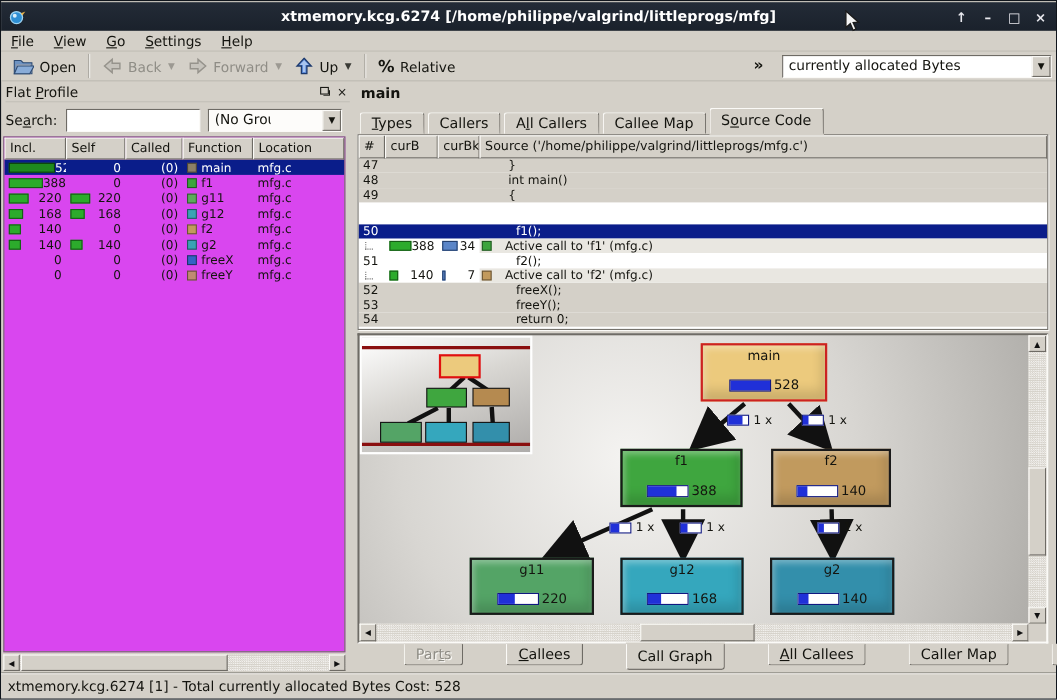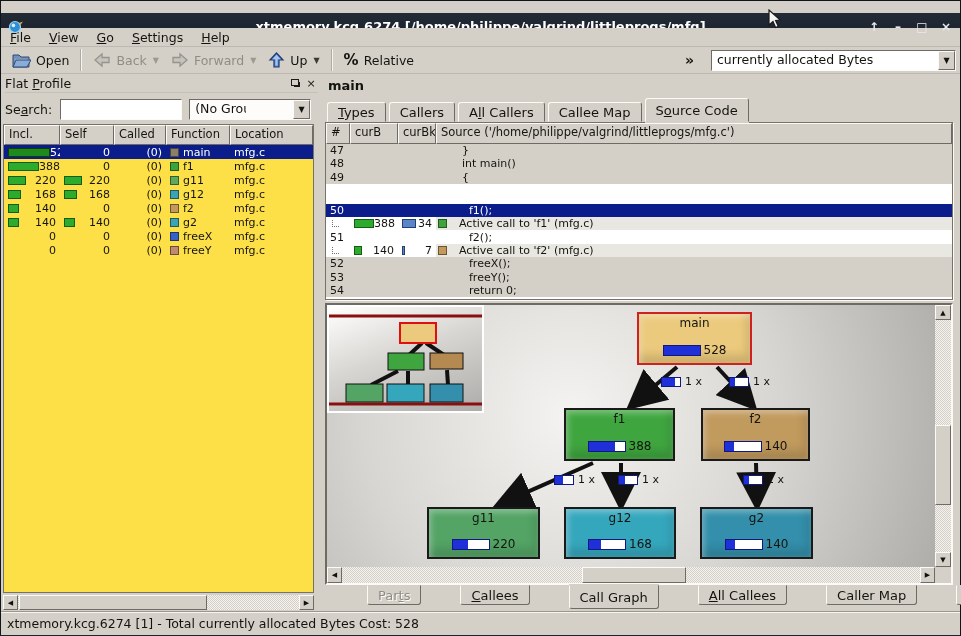--- a/index.html
+++ b/index.html
@@ -4,21 +4,21 @@
 <style>
   * { margin:0; padding:0; box-sizing:border-box; }
   html,body { width:961px; height:636px; overflow:hidden; }
   body { font-family:"DejaVu Sans","Liberation Sans",sans-serif; font-size:12px; color:#14140f; }
   #window { position:absolute; inset:0; background:#d4d0c8; border:1px solid #10151c; border-bottom:2px solid #1c232d; }
 
   
   .b-out { border:1px solid; border-color:#fbfaf7 #6e6b65 #6e6b65 #fbfaf7; }
 
   
-  #titlebar { position:absolute; left:0; top:12px; width:100%; height:27px; background:linear-gradient(180deg,#232b37,#1a212b); display:flex; align-items:center; }
+  #titlebar { position:absolute; left:0; top:1px; width:100%; height:27px; background:linear-gradient(180deg,#232b37,#1a212b); display:flex; align-items:center; }
   #titlebar .t-title { position:absolute; left:0; right:0; text-align:center; color:#fff; font-weight:bold; font-size:13px; }
   #app-icon { margin-left:6px; z-index:2; }
   .t-btns { position:absolute; right:6px; top:0; height:27px; display:flex; align-items:center; gap:8px; z-index:2; }
   .t-btn { color:#e8e8ee; width:16px; height:16px; font-size:12px; line-height:16px; text-align:center; font-weight:bold; }
 
   
   #menubar { position:absolute; left:0; top:27px; width:100%; height:19px; background:#d4d0c8; border-bottom:1px solid #bdb9b1; display:flex; align-items:center; font-size:12.5px; }
   .menu-item { padding:1px 9px; }
   u { text-decoration:underline; }
 
@@ -40,21 +40,21 @@
   #flat-dock { position:absolute; left:2px; top:73px; width:317px; height:537px; }
   #dock-header { position:absolute; left:2px; top:1px; right:2px; height:18px; display:flex; align-items:center; border-bottom:1px solid #c3c0b8; font-size:12.5px; }
   #dock-header .spacer { flex:1; }
   .dock-ico { width:14px; height:14px; display:flex; align-items:center; justify-content:center; font-size:11px; margin-left:2px; color:#1a1a16; }
   .float-glyph { width:8px; height:7px; border:1px solid #1a1a16; box-shadow:2px 2px 0 -1px #1a1a16; margin-top:-2px; }
   #search-row { position:absolute; left:2px; top:24px; right:2px; height:23px; display:flex; align-items:center; font-size:12.5px; }
   #search-input { margin-left:8px; width:122px; height:21px; background:#fff; border:1px solid; border-color:#6e6b65 #fbfaf7 #fbfaf7 #6e6b65; padding:0 3px; font:inherit; }
   #grouping-combo { margin-left:7px; width:122px; background:#fdfcfa; }
 
   
-  #fp-table { position:absolute; left:0; top:50px; width:311px; height:469px; background:#fde047; border:1px solid #75726c; overflow:hidden; }
+  #fp-table { position:absolute; left:0; top:50px; width:311px; height:469px; background:#d946ef; border:1px solid #75726c; overflow:hidden; }
   #fp-header { display:flex; height:20px; }
   .fp-hcell { background:#d4d0c8; border:1px solid; border-color:#fbfaf7 #6e6b65 #6e6b65 #fbfaf7; font-size:11.5px; padding:1px 4px; white-space:nowrap; overflow:hidden; flex-shrink:0; }
   .fp-row { display:flex; height:14px; align-items:center; font-size:11px; }
   .fp-row.selected { background:#0a1d8a; color:#fff; }
   .fp-cell { flex-shrink:0; display:flex; align-items:center; padding:0 4px; height:100%; overflow:hidden; white-space:nowrap; }
   .fp-cell .num { margin-left:auto; }
   .mini-bar { height:9px; background:#2cab2c; border:1px solid #155c15; flex-shrink:0; }
   .selected .mini-bar { background:#1e8a1e; border-color:#0c3f0c; }
   .fn-square { width:9px; height:9px; border:1px solid rgba(0,0,0,.45); margin-right:4px; flex-shrink:0; }
   #fp-hscroll { position:absolute; left:0; top:521px; width:311px; height:15px; }

